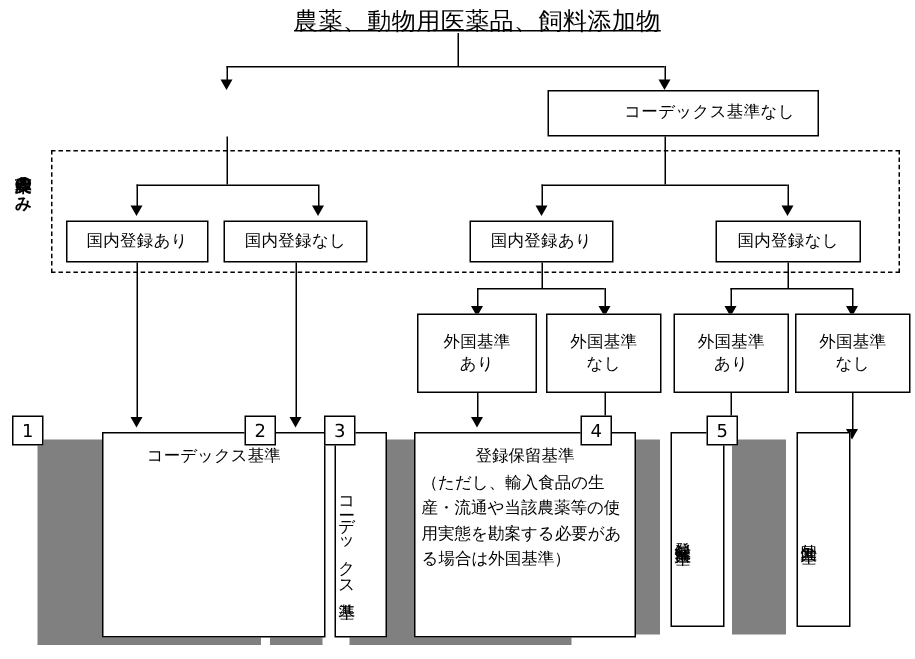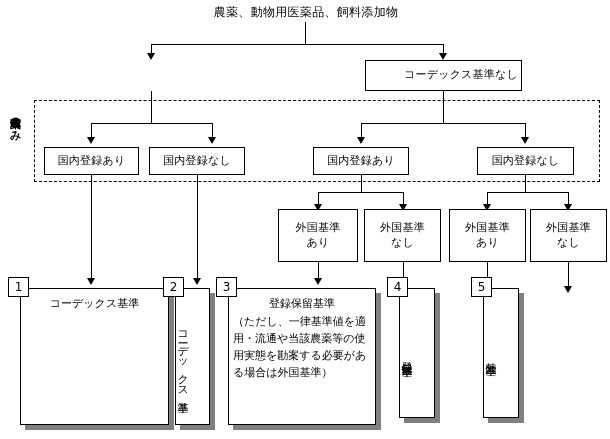--- a/index.html
+++ b/index.html
@@ -64,20 +64,21 @@
     white-space:nowrap;
   }
 
   
   .result{
     position:absolute;
     border:1px solid #000;
     background:#fff;
     box-sizing:border-box;
     z-index:3;
+    margin-left:48px;
   }
   .shadow{
     position:absolute;
     background:#808080;
     z-index:1;
   }
   .result-body{
     font-size:11px;
     line-height:1.55;
     padding:6px 4px 0 4px;
@@ -125,44 +126,45 @@
     box-sizing:border-box;
     font-size:11px;
     line-height:1.9;
     letter-spacing:2px;
     padding:6px 6px 0 8px;
     text-align:left;
   }
 
   .title{
     position:absolute;
-    font-size:12px;
+    font-size:16px;
     letter-spacing:0.3px;
     white-space:nowrap;
+    text-decoration:underline;
   }
 </style>
 </head>
 <body>
 
 <div id="stage">
 
   <div class="title" style="left:196px;top:4px;width:220px;text-align:center;">農薬、動物用医薬品、飼料添加物</div>
 
   <div class="vline" style="left:305px;top:22px;height:22px;"></div>
 
   <div class="hline" style="left:151px;top:44px;width:292px;"></div>
 
   <div class="vline" style="left:151px;top:44px;height:10px;"></div>
   <div class="arrow-down" style="left:147px;top:53px;"></div>
 
   <div class="vline" style="left:443px;top:44px;height:10px;"></div>
   <div class="arrow-down" style="left:439px;top:53px;"></div>
 
 
-  <div class="box" style="left:365px;top:60px;width:157px;height:31px;padding-left:35px;">
+  <div class="box" style="left:365px;top:60px;width:181px;height:31px;padding-left:35px;">
     <span>コーデックス基準なし</span>
   </div>
 
   <div class="vline" style="left:151px;top:91px;height:32px;"></div>
   <div class="vline" style="left:443px;top:91px;height:32px;"></div>
 
   <div class="dashed-region" style="left:34px;top:100px;width:566px;height:82px;"></div>
 
   <div class="vtext" style="left:9px;top:108px;">農薬のみ</div>
 
@@ -257,21 +259,21 @@
     </div>
   </div>
   <div class="badge" style="left:163px;top:277px;">
     <span>2</span>
   </div>
 
   <div class="shadow" style="left:233px;top:293px;width:148px;height:137px;"></div>
   <div class="result" style="left:228px;top:288px;width:148px;height:137px;">
     <div class="result-body">
       <span class="result-title">登録保留基準</span>
-      <span>（ただし、一律基準値を適用・流通や当該農薬等の使用実態を勘案する必要がある場合は外国基準）</span>
+      <span>（ただし、輸入食品の生産・流通や当該農薬等の使用実態を勘案する必要がある場合は外国基準）</span>
     </div>
   </div>
   <div class="badge" style="left:216px;top:277px;">
     <span>3</span>
   </div>
 
   <div class="shadow" style="left:404px;top:293px;width:36px;height:130px;"></div>
   <div class="result" style="left:399px;top:288px;width:36px;height:130px;">
     <div class="result-vert">
       <span>登録保留基準</span>

